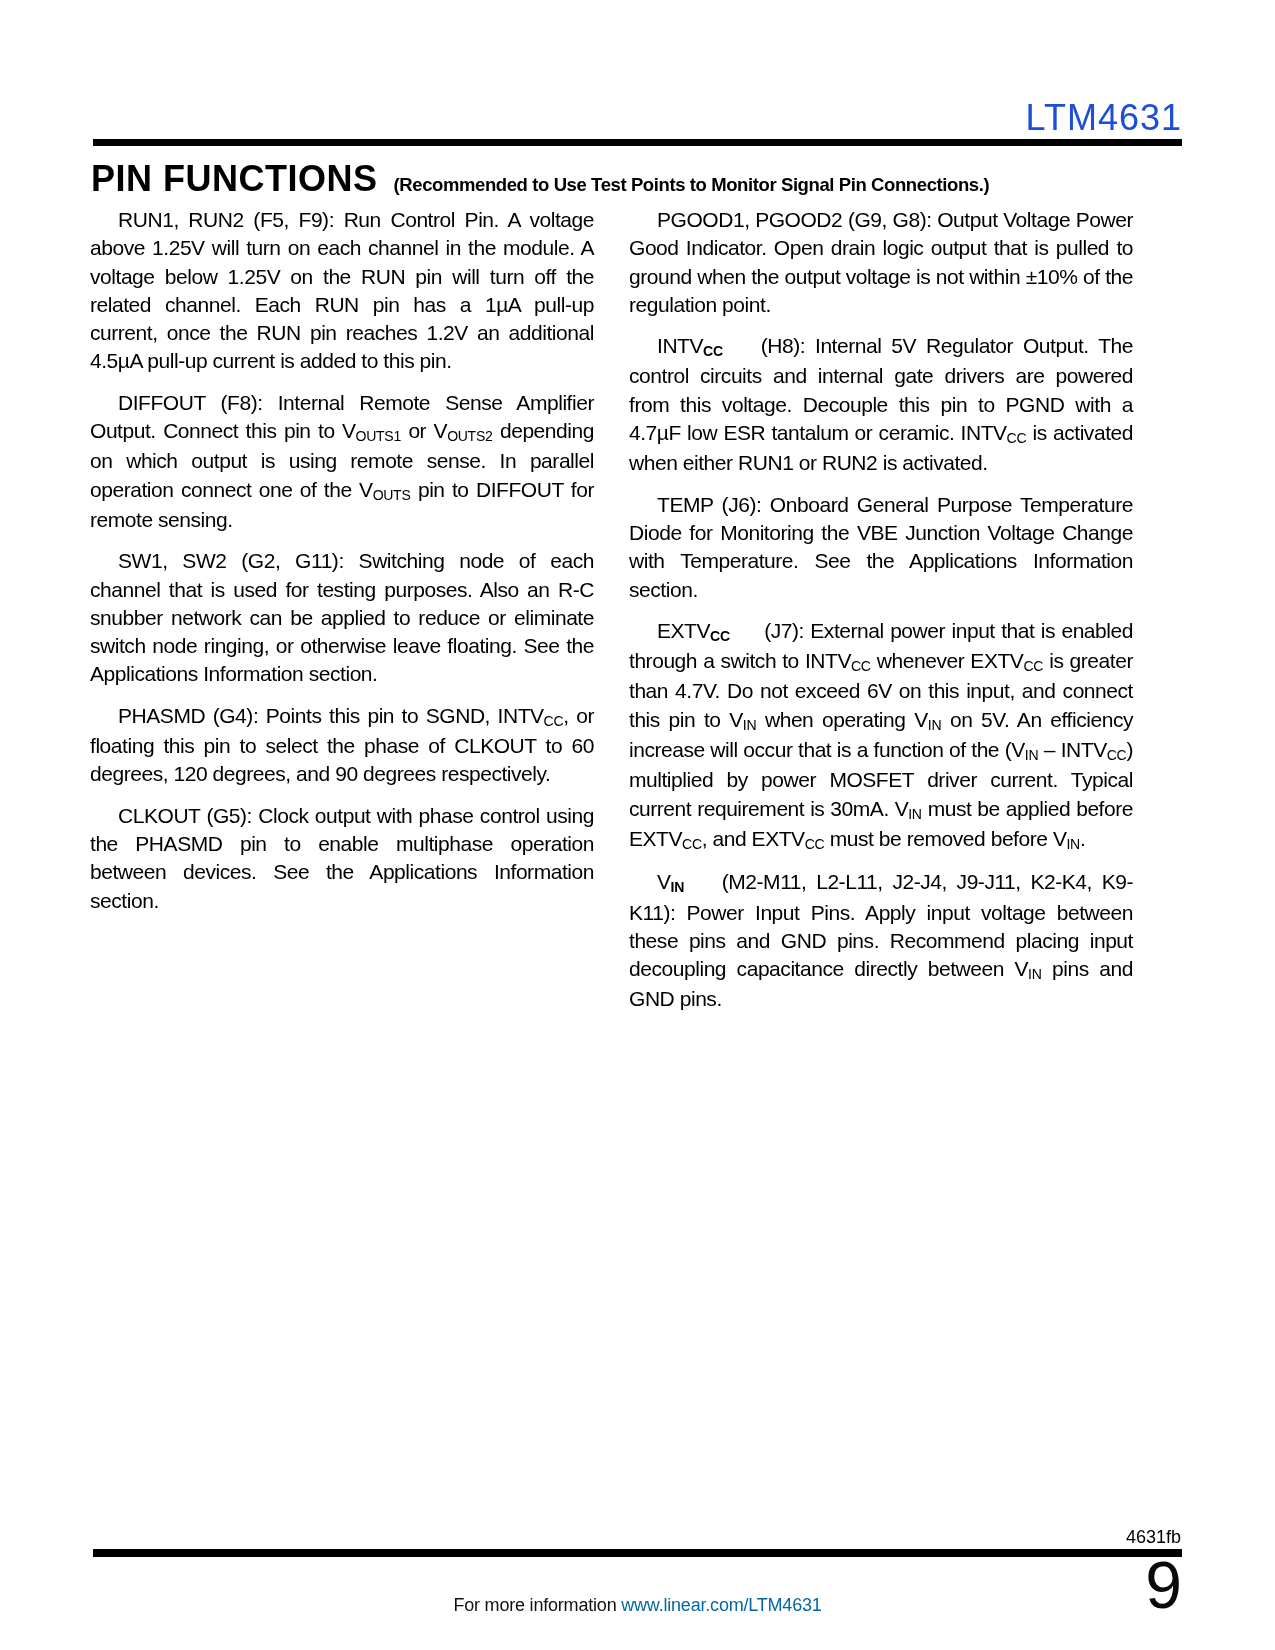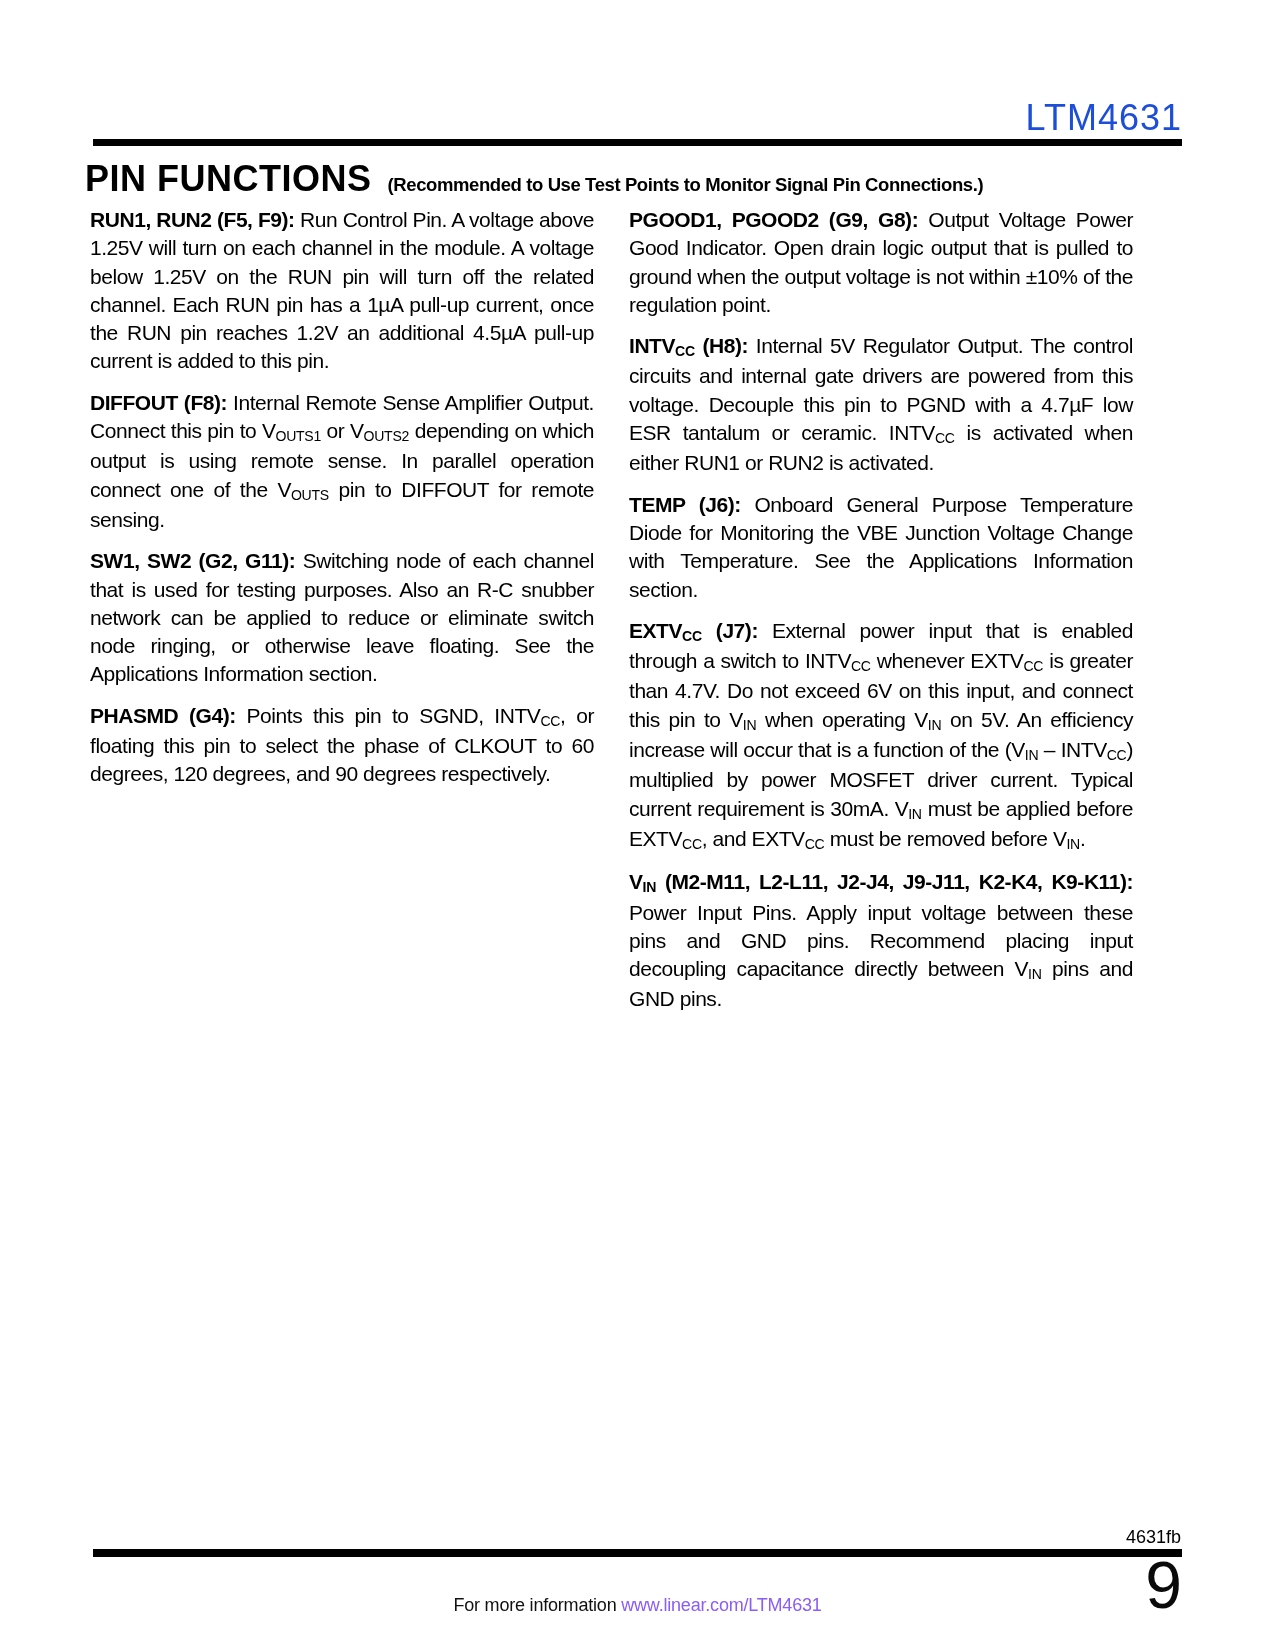--- a/index.html
+++ b/index.html
@@ -14,40 +14,40 @@
   .brand {
     position: absolute; top: 97px; right: 93px;
     font-size: 36px; font-weight: normal; letter-spacing: 1px;
     color: #1d4ed8;
   }
   .header-rule {
     position: absolute; left: 93px; top: 139px;
     width: 1089px; height: 7px; background: #000;
   }
   .section-head {
-    position: absolute; left: 85px; top: 158px; width: 1095px;
+    position: absolute; left: 91px; top: 158px; width: 1095px;
     display: flex; align-items: baseline; gap: 16px; white-space: nowrap;
   }
   .section-title {
     font-size: 36px; font-weight: 800; letter-spacing: 0.5px;
   }
   .section-subtitle {
     font-size: 18.5px; font-weight: bold; letter-spacing: -0.4px;
   }
   .columns {
     position: absolute; left: 90px; top: 206px; width: 1043px;
     display: flex; gap: 35px;
   }
   .col {
     width: 504px;
     text-align: justify;
     font-size: 21px; line-height: 28.3px; letter-spacing: -0.45px;
   }
   .col p { margin: 0 0 13px 0; }
-  .b { font-weight: bold; }
+  .b { font-weight: normal; margin-left: 28px; }
   .sub {
     font-size: 0.67em; position: relative; top: 0.22em; letter-spacing: -0.3px;
   }
   .bsub {
     font-weight: bold; font-size: 0.67em; position: relative; top: 0.22em; letter-spacing: -0.3px;
   }
   .doc-code {
     position: absolute; right: 94px; top: 1527px;
     font-size: 18px; letter-spacing: 0;
   }
@@ -58,39 +58,40 @@
   .page-number {
     position: absolute; right: 93px; top: 1552px;
     font-size: 66px; font-weight: normal; line-height: 1;
     color: #0a0a0a;
   }
   .footer-info {
     position: absolute; left: 0; top: 1595px; width: 1275px;
     text-align: center; font-size: 18px; letter-spacing: -0.2px;
     color: #111;
   }
-  .footer-info .link { color: #8b5cf6; text-decoration: none; cursor: pointer; }
+  .footer-info .link { color: #0369a1; text-decoration: none; cursor: pointer; }
 </style>
 </head>
 <body>
 
 <div class="brand">LTM4631</div>
 <div class="header-rule"></div>
 
 <div class="section-head">
   <span class="section-title">PIN FUNCTIONS</span>
   <span class="section-subtitle">(Recommended to Use Test Points to Monitor Signal Pin Connections.)</span>
 </div>
 
 <div class="columns">
   <div class="col">
       <p><span class="b">RUN1, RUN2 (F5, F9):</span><span> Run Control Pin. A voltage above 1.25V will turn on each channel in the module. A voltage below 1.25V on the RUN pin will turn off the related channel. Each RUN pin has a 1µA pull-up current, once the RUN pin reaches 1.2V an additional 4.5µA pull-up current is added to this pin.</span></p>
       <p><span class="b">DIFFOUT (F8):</span><span> Internal Remote Sense Amplifier Output. Connect this pin to V</span><span class="sub">OUTS1</span><span> or V</span><span class="sub">OUTS2</span><span> depending on which output is using remote sense. In parallel operation connect one of the V</span><span class="sub">OUTS</span><span> pin to DIFFOUT for remote sensing.</span></p>
       <p><span class="b">SW1, SW2 (G2, G11):</span><span> Switching node of each channel that is used for testing purposes. Also an R-C snubber network can be applied to reduce or eliminate switch node ringing, or otherwise leave floating. See the Applications Information section.</span></p>
       <p><span class="b">PHASMD (G4):</span><span> Points this pin to SGND, INTV</span><span class="sub">CC</span><span>, or floating this pin to select the phase of CLKOUT to 60 degrees, 120 degrees, and 90 degrees respectively.</span></p>
+      <p><span class="b">CLKOUT (G5):</span><span> Clock output with phase control using the PHASMD pin to enable multiphase operation between devices. See the Applications Information section.</span></p>
     </div>
   <div class="col">
       <p><span class="b">PGOOD1, PGOOD2 (G9, G8):</span><span> Output Voltage Power Good Indicator. Open drain logic output that is pulled to ground when the output voltage is not within ±10% of the regulation point.</span></p>
       <p><span class="b">INTV</span><span class="bsub">CC</span><span class="b"> (H8):</span><span> Internal 5V Regulator Output. The control circuits and internal gate drivers are powered from this voltage. Decouple this pin to PGND with a 4.7µF low ESR tantalum or ceramic. INTV</span><span class="sub">CC</span><span> is activated when either RUN1 or RUN2 is activated.</span></p>
       <p><span class="b">TEMP (J6):</span><span> Onboard General Purpose Temperature Diode for Monitoring the VBE Junction Voltage Change with Temperature. See the Applications Information section.</span></p>
       <p><span class="b">EXTV</span><span class="bsub">CC</span><span class="b"> (J7):</span><span> External power input that is enabled through a switch to INTV</span><span class="sub">CC</span><span> whenever EXTV</span><span class="sub">CC</span><span> is greater than 4.7V. Do not exceed 6V on this input, and connect this pin to V</span><span class="sub">IN</span><span> when operating V</span><span class="sub">IN</span><span> on 5V. An efficiency increase will occur that is a function of the (V</span><span class="sub">IN</span><span> – INTV</span><span class="sub">CC</span><span>) multiplied by power MOSFET driver current. Typical current requirement is 30mA. V</span><span class="sub">IN</span><span> must be applied before EXTV</span><span class="sub">CC</span><span>, and EXTV</span><span class="sub">CC</span><span> must be removed before V</span><span class="sub">IN</span><span>.</span></p>
       <p><span class="b">V</span><span class="bsub">IN</span><span class="b"> (M2-M11, L2-L11, J2-J4, J9-J11, K2-K4, K9-K11):</span><span> Power Input Pins. Apply input voltage between these pins and GND pins. Recommend placing input decoupling capacitance directly between V</span><span class="sub">IN</span><span> pins and GND pins.</span></p>
     </div>
 </div>
 

